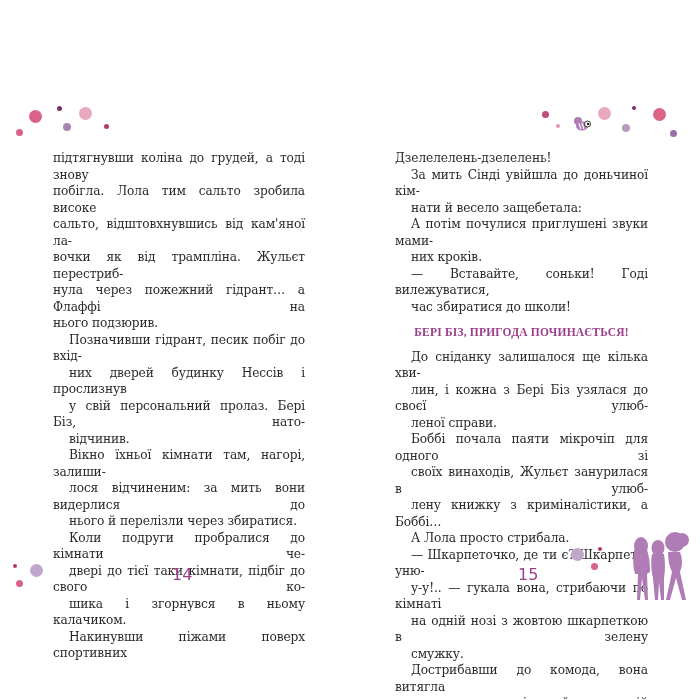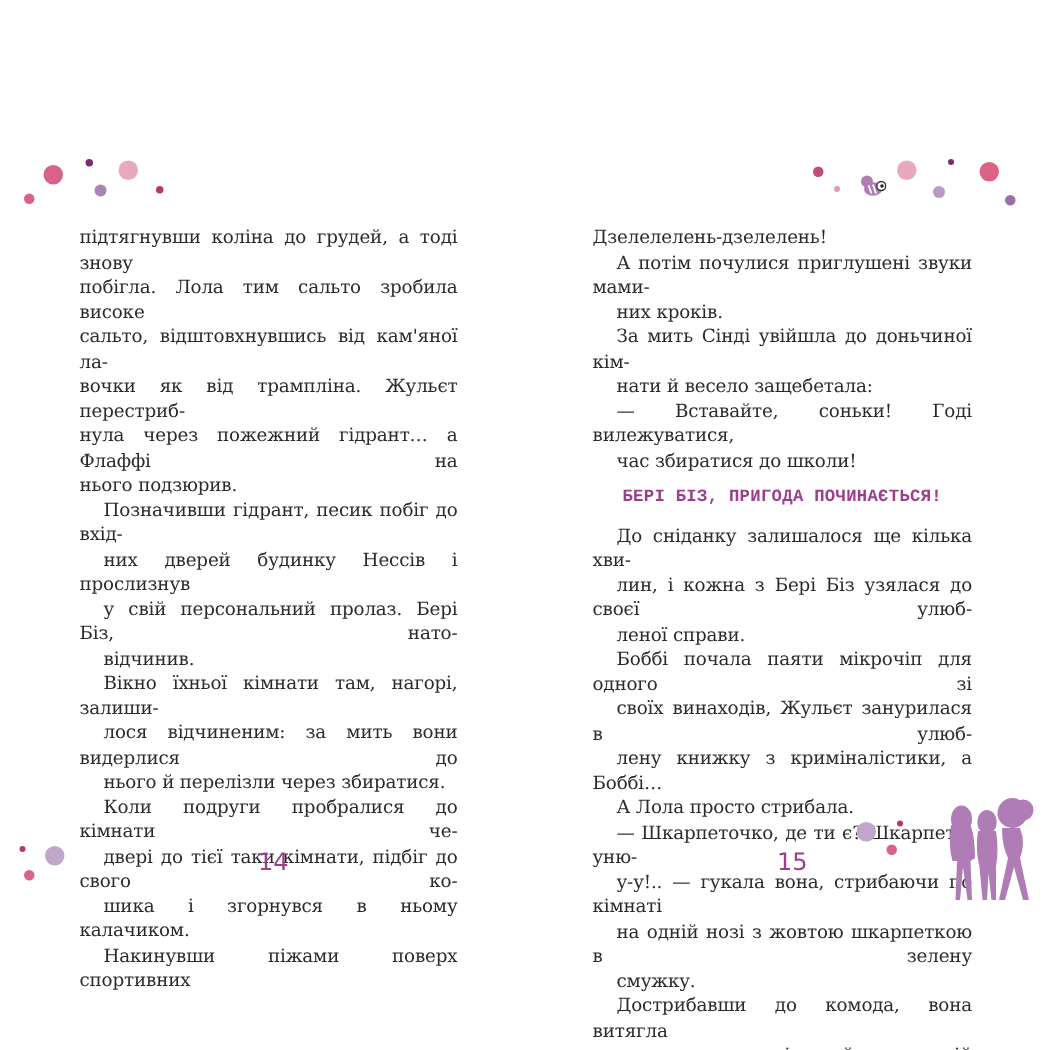--- a/index.html
+++ b/index.html
@@ -10,21 +10,21 @@
   .page.left { left: 0; }
   .page.right { left: 350px; }
   .text { position: absolute; font-size: 12.2px; line-height: 16.5px; text-align: justify;
           letter-spacing: -0.1px; }
   .page.left .text { left: 53px; top: 150px; width: 252px; }
   .page.right .text { left: 45px; top: 150px; width: 253px; }
   .text p { margin: 0; text-indent: 16px; hyphens: manual; }
   .text p.noindent { text-indent: 0; }
   .text p span.line { display: block; text-align: justify; text-align-last: justify; }
   .text p span.line.last { text-align-last: left; }
-  .heading { font-family: Liberation Mono, monospace; font-weight: bold;
+  .heading { font-family: Liberation Serif, serif; font-weight: bold;
              color: #9b3f8c; font-size: 11.5px; text-align: center; margin: 9px 0 8px 0;
              letter-spacing: 0.2px; text-indent: 0; }
   .pagenum { position: absolute; top: 565px; font-family: "DejaVu Sans", "Liberation Sans", sans-serif;
              font-size: 16px; color: #9b3f8c; }
   .page.left .pagenum { left: 172px; }
   .page.right .pagenum { left: 168px; }
   .dot { position: absolute; border-radius: 50%; }
   .deco { position: absolute; left: 0; top: 0; width: 100%; height: 100%; pointer-events: none; }
   .silhouette { position: absolute; left: 278px; top: 532px; width: 70px; height: 72px; }
   .bee { position: absolute; left: 223px; top: 116px; width: 18px; height: 16px; }
@@ -101,26 +101,26 @@
         <circle cx="14.5" cy="8" r="3" fill="#ffffff" stroke="#333" stroke-width="1"></circle>
         <circle cx="15" cy="8" r="1.2" fill="#222"></circle>
       </svg>
     </div>
 
     <div class="text">
       <p class="noindent">
         <span class="line last">Дзелелелень-дзелелень!</span>
       </p>
       <p>
+        <span class="line">За мить Сінді увійшла до доньчиної кім-</span>
+        <span class="line last">нати й весело защебетала:</span>
+      </p>
+      <p>
         <span class="line">А потім почулися приглушені звуки мами-</span>
         <span class="line last">них кроків.</span>
-      </p>
-      <p>
-        <span class="line">За мить Сінді увійшла до доньчиної кім-</span>
-        <span class="line last">нати й весело защебетала:</span>
       </p>
       <p>
         <span class="line">— Вставайте, соньки! Годі вилежуватися,</span>
         <span class="line last">час збиратися до школи!</span>
       </p>
 
       <div class="heading">БЕРІ БІЗ, ПРИГОДА ПОЧИНАЄТЬСЯ!</div>
 
       <p>
         <span class="line">До сніданку залишалося ще кілька хви-</span>

